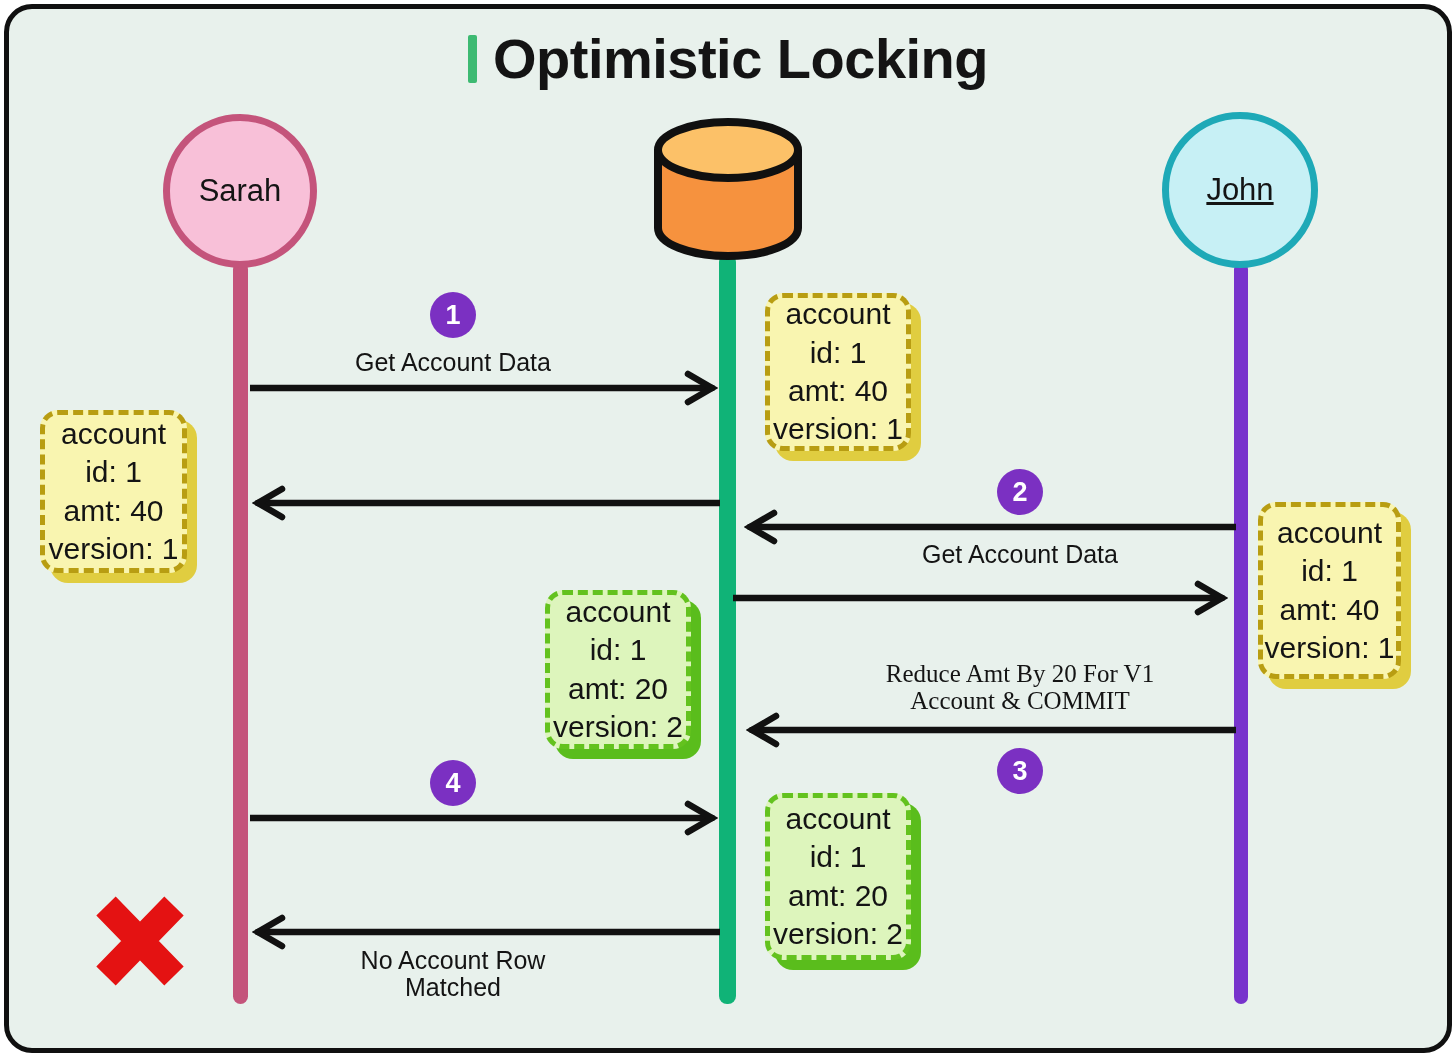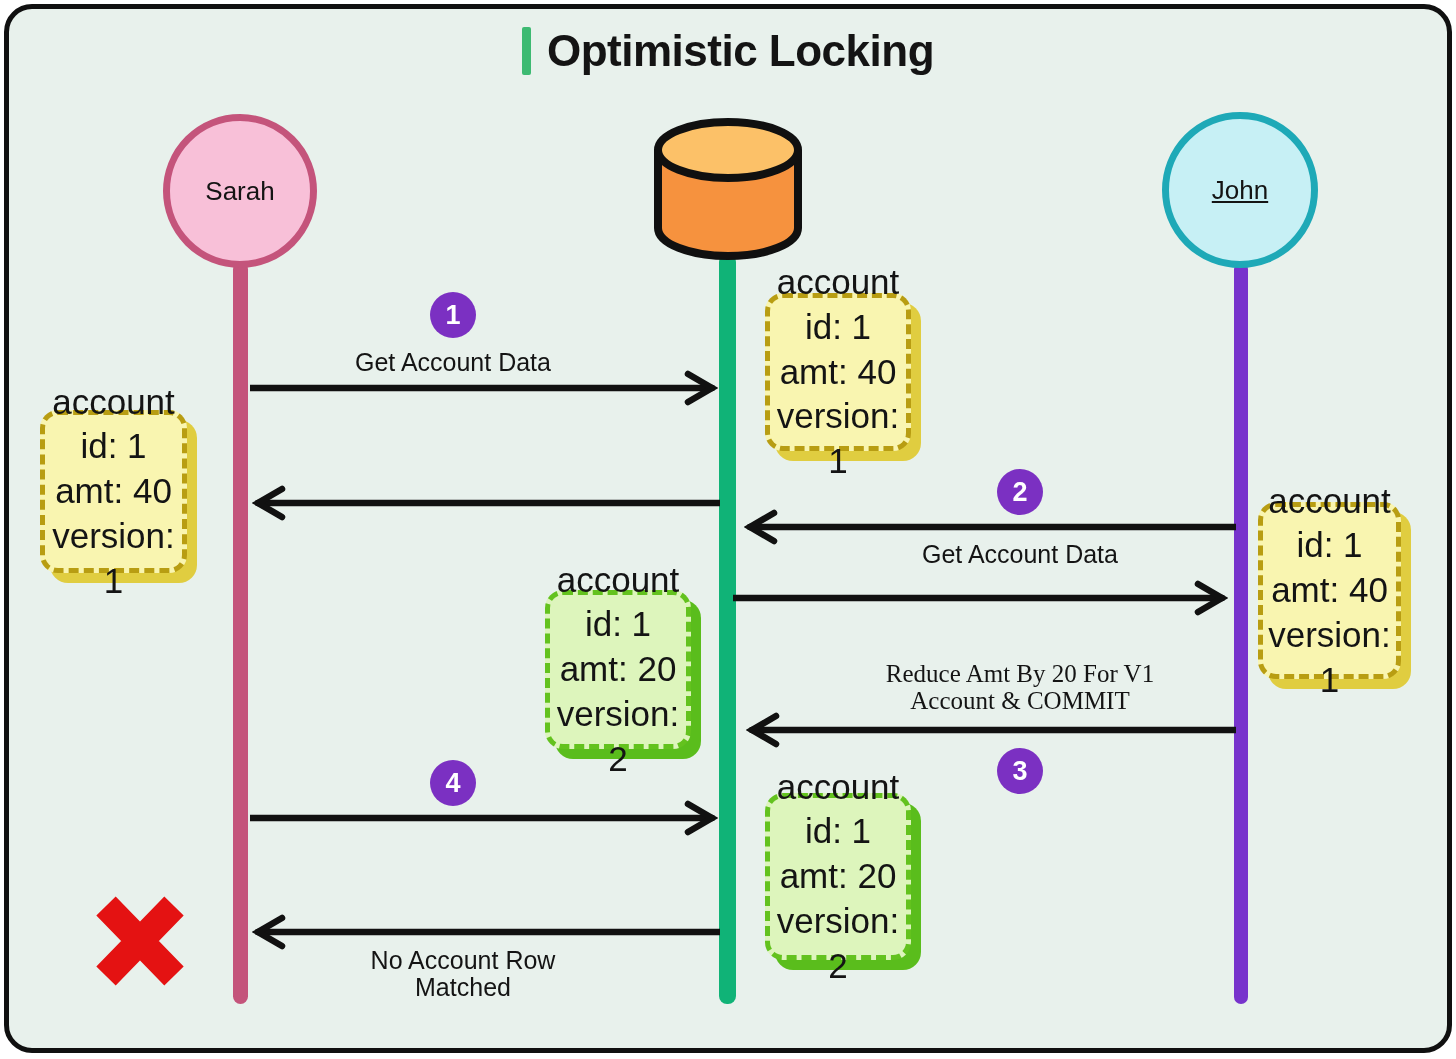--- a/index.html
+++ b/index.html
@@ -12,36 +12,36 @@
     --note-g-fill:#ddf5bc; --note-g-border:#63c21e; --note-g-shadow:#5abd1c;
     --fail-red:#e41212; --arrow-ink:#111111;
   }
   *{margin:0;padding:0;box-sizing:border-box;}
   body{background:#ffffff;font-family:"Liberation Sans","DejaVu Sans",sans-serif;color:var(--ink);}
   .stage{position:relative;width:1456px;height:1059px;background:#ffffff;overflow:hidden;}
   .panel{position:absolute;left:4px;top:4px;width:1448px;height:1049px;background:var(--bg-canvas);
          border:5px solid #101010;border-radius:28px;}
   .title-row{position:absolute;left:0;right:0;top:26px;display:flex;justify-content:center;align-items:center;gap:16px;}
   .title-accent{width:9px;height:48px;background:var(--accent-green);border-radius:2px;}
-  .title-text{font-size:44px;font-weight:800;letter-spacing:-0.5px;color:var(--ink);}
+  .title-text{font-size:56px;font-weight:800;letter-spacing:-0.5px;color:var(--ink);}
   .actor{position:absolute;border-radius:50%;display:flex;align-items:center;justify-content:center;
-         font-size:26px;color:var(--ink);z-index:3;}
+         font-size:31px;color:var(--ink);z-index:3;}
   .actor.sarah{left:163px;top:114px;width:154px;height:154px;background:var(--sarah-fill);border:7px solid var(--sarah-stroke);}
   .actor.john{left:1162px;top:112px;width:156px;height:156px;background:var(--john-fill);border:7px solid var(--john-stroke);text-decoration:underline;}
   .db-svg{position:absolute;left:650px;top:110px;z-index:3;}
   .lifeline{position:absolute;border-radius:8px;z-index:1;}
   .lifeline.sarah{left:233px;top:262px;width:15px;height:742px;background:var(--sarah-stroke);}
   .lifeline.db{left:719px;top:254px;width:17px;height:750px;background:var(--db-line);}
   .lifeline.john{left:1234px;top:262px;width:14px;height:742px;background:var(--john-line);}
   .badge{position:absolute;width:46px;height:46px;border-radius:50%;background:var(--badge-purple);
          color:#ffffff;font-weight:700;font-size:27px;display:flex;align-items:center;justify-content:center;z-index:4;}
   .msg-label{position:absolute;font-size:25px;font-weight:500;text-align:center;line-height:1.06;color:var(--ink);z-index:4;}
   .arrow{position:absolute;z-index:2;}
   .arrow path{stroke:var(--arrow-ink);stroke-width:6.5;fill:none;stroke-linecap:round;stroke-linejoin:miter;}
-  .note{position:absolute;border-radius:18px;border:5px dashed;text-align:center;font-size:35px;line-height:1.28;
+  .note{position:absolute;border-radius:18px;border:5px dashed;text-align:center;font-size:30px;line-height:1.28;
         display:flex;align-items:center;justify-content:center;z-index:5;color:var(--ink);}
   .note.yellow{background:var(--note-y-fill);border-color:var(--note-y-border);box-shadow:10px 10px 0 var(--note-y-shadow);}
   .note.green{background:var(--note-g-fill);border-color:var(--note-g-border);box-shadow:10px 10px 0 var(--note-g-shadow);}
   .fail-x{position:absolute;left:92px;top:888px;z-index:4;}
 </style>
 </head>
 <body>
 
 <div class="stage">
   <div class="panel"></div>
@@ -101,21 +101,21 @@
   <div class="badge" style="left:430px;top:760px;">4</div>
   <svg class="arrow" style="left:250px;top:796px;" width="468" height="44">
     <path d="M0 22 H462"></path>
       <path d="M438 8 L462 22 L438 36"></path>
   </svg>
 
   <svg class="arrow" style="left:252px;top:910px;" width="468" height="44">
     <path d="M468 22 H6"></path>
       <path d="M30 8 L6 22 L30 36"></path>
   </svg>
-  <div class="msg-label" style="left:263px;top:947px;width:400px;">No Account Row<br>Matched</div>
+  <div class="msg-label" style="left:253px;top:947px;width:400px;">No Account Row<br>Matched</div>
 
   <svg class="fail-x" width="96" height="102" viewBox="0 0 96 102">
     <path d="M14 18 L82 88 M82 18 L14 88" style="stroke:var(--fail-red)" stroke-width="27" fill="none"></path>
   </svg>
 
   <div class="note yellow" style="left:765px;top:293px;width:146px;height:158px;">account<br>id: 1<br>amt: 40<br>version: 1</div>
   <div class="note yellow" style="left:40px;top:410px;width:147px;height:163px;">account<br>id: 1<br>amt: 40<br>version: 1</div>
   <div class="note yellow" style="left:1258px;top:502px;width:143px;height:177px;">account<br>id: 1<br>amt: 40<br>version: 1</div>
   <div class="note green" style="left:545px;top:590px;width:146px;height:159px;">account<br>id: 1<br>amt: 20<br>version: 2</div>
   <div class="note green" style="left:765px;top:793px;width:146px;height:167px;">account<br>id: 1<br>amt: 20<br>version: 2</div>

